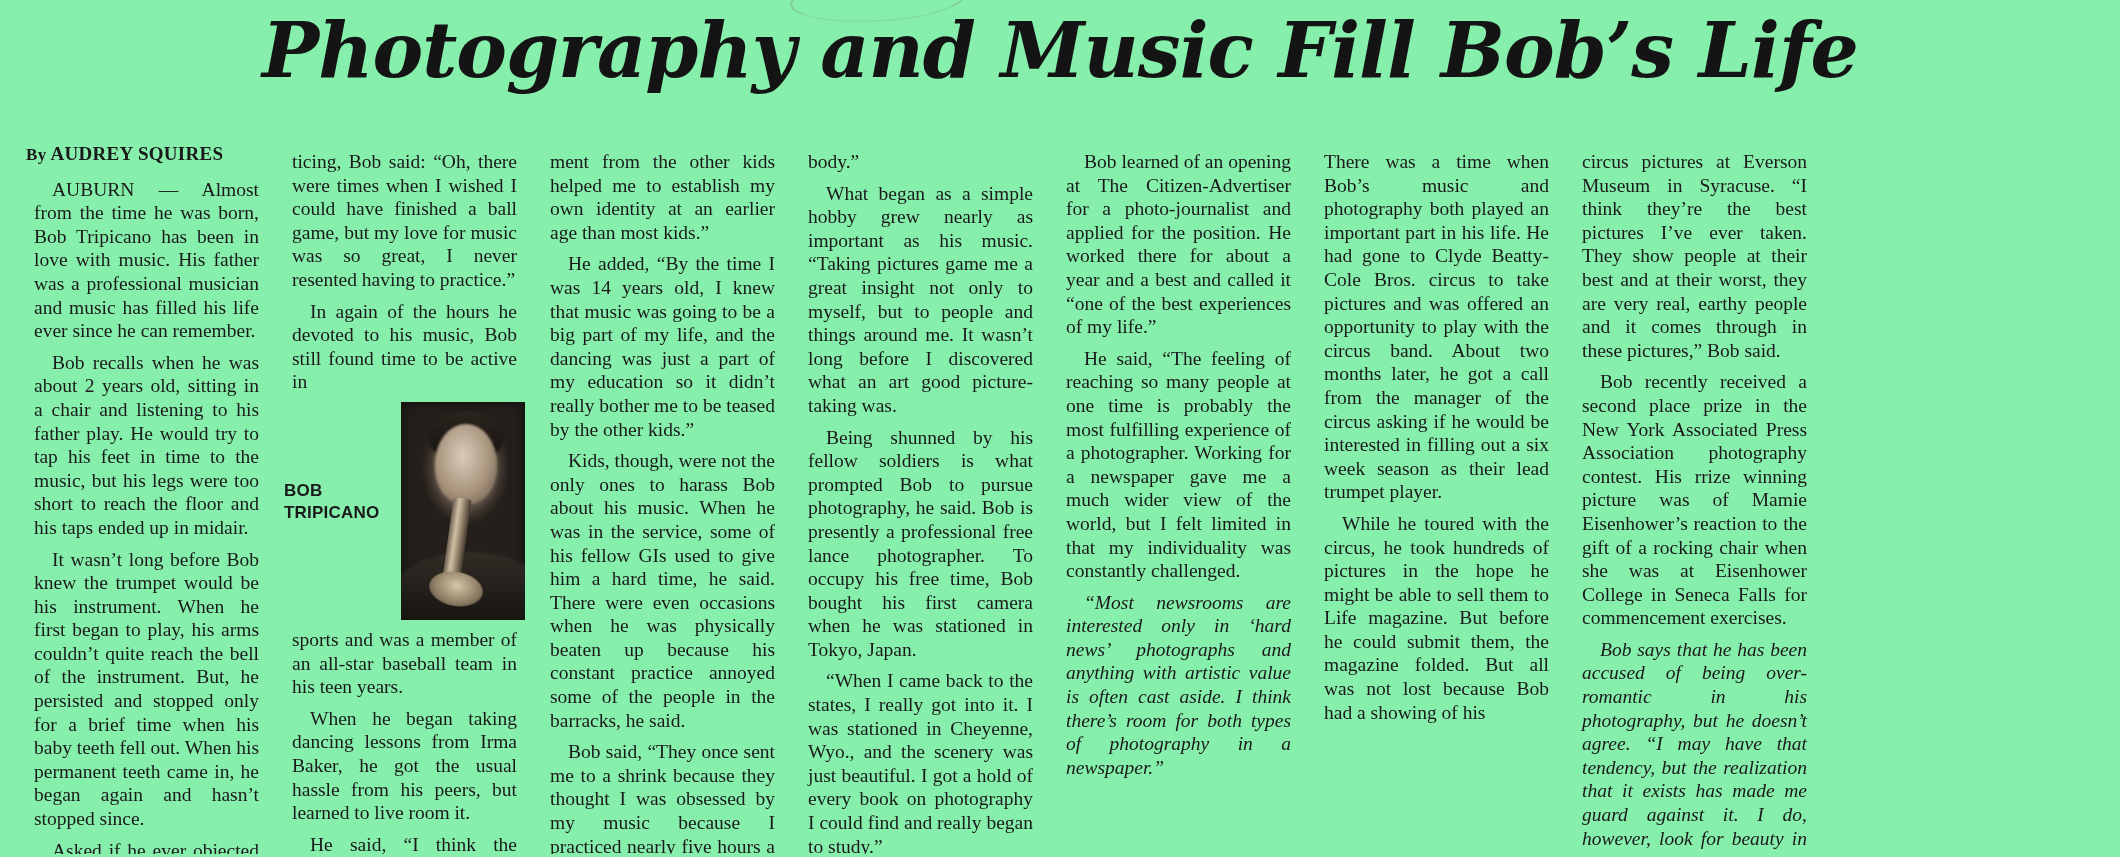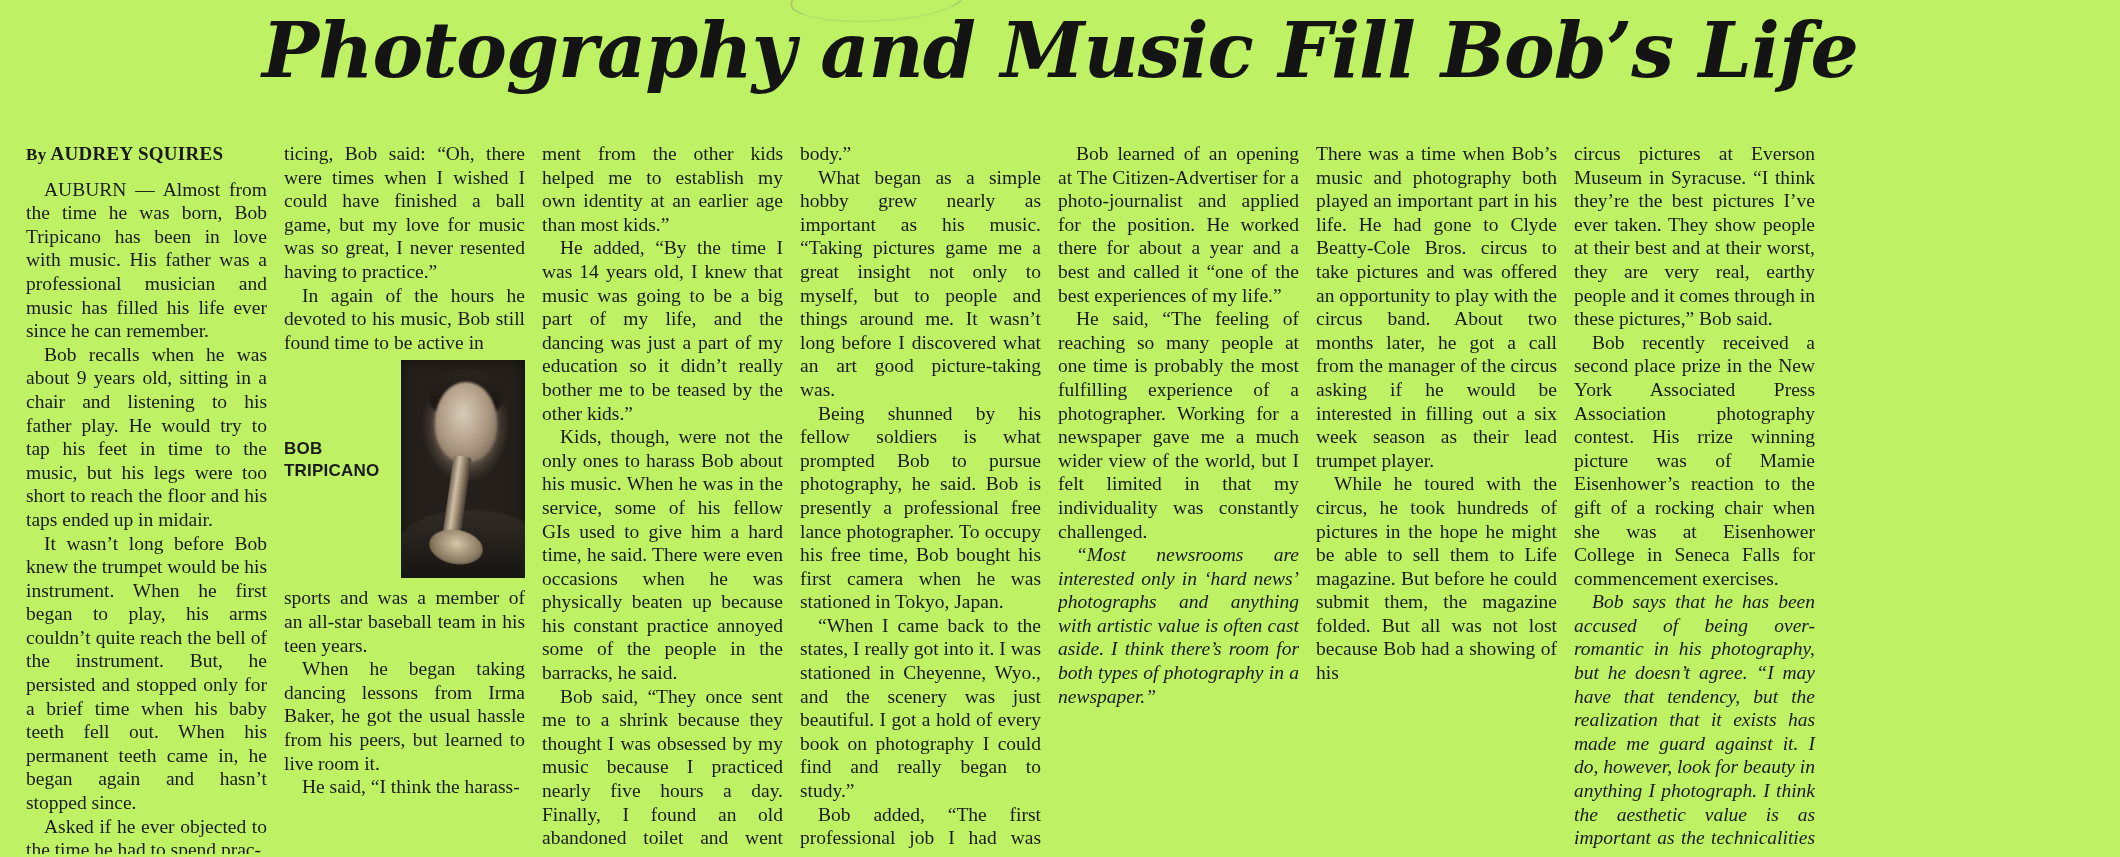--- a/index.html
+++ b/index.html
@@ -11,21 +11,21 @@
     width: 2120px;
     height: 857px;
     overflow: hidden;
     font-family: "Liberation Serif", serif;
     color: #1a1a1a;
   }
   .page {
     position: relative;
     width: 2120px;
     height: 857px;
-    background: #bef264;
+    background: #86efac;
   }
   
   .headline {
     position: absolute;
     left: 0;
     top: 6px;
     width: 2120px;
     text-align: center;
     font-family: "DejaVu Serif", serif;
     font-style: italic;
@@ -65,21 +65,21 @@
     padding-right: 17px;
     box-sizing: border-box;
     font-size: 19.5px;
     line-height: 23.6px;
     text-align: justify;
     text-justify: inter-word;
     hyphens: none;
     overflow: hidden;
   }
   .col p {
-    margin: 0;
+    margin: 8px;
     text-indent: 18px;
   }
   .col p.noindent { text-indent: 0; }
   .byline {
     font-family: "Liberation Serif", serif;
     font-variant: small-caps;
     font-weight: bold;
     font-size: 19px;
     letter-spacing: 0.3px;
     margin-bottom: 11px;
@@ -171,21 +171,21 @@
   </div>
 
   <div class="columns">
 
     <div class="col">
       <div class="byline">
         <span class="by">By</span>
         <span>AUDREY SQUIRES</span>
       </div>
       <p>AUBURN — Almost from the time he was born, Bob Tripicano has been in love with music. His father was a professional musician and music has filled his life ever since he can remember.</p>
-      <p>Bob recalls when he was about 9 years old, sitting in a chair and listening to his father play. He would try to tap his feet in time to the music, but his legs were too short to reach the floor and his taps ended up in midair.</p>
+      <p>Bob recalls when he was about 2 years old, sitting in a chair and listening to his father play. He would try to tap his feet in time to the music, but his legs were too short to reach the floor and his taps ended up in midair.</p>
       <p>It wasn’t long before Bob knew the trumpet would be his instrument. When he first began to play, his arms couldn’t quite reach the bell of the instrument. But, he persisted and stopped only for a brief time when his baby teeth fell out. When his permanent teeth came in, he began again and hasn’t stopped since.</p>
       <p>Asked if he ever objected to the time he had to spend prac-</p>
     </div>
 
     <div class="col">
       <p class="noindent">ticing, Bob said: “Oh, there were times when I wished I could have finished a ball game, but my love for music was so great, I never resented having to practice.”</p>
       <p>In again of the hours he devoted to his music, Bob still found time to be active in</p>
 
       <div class="photo-wrap">
         <div class="photo-caption">

